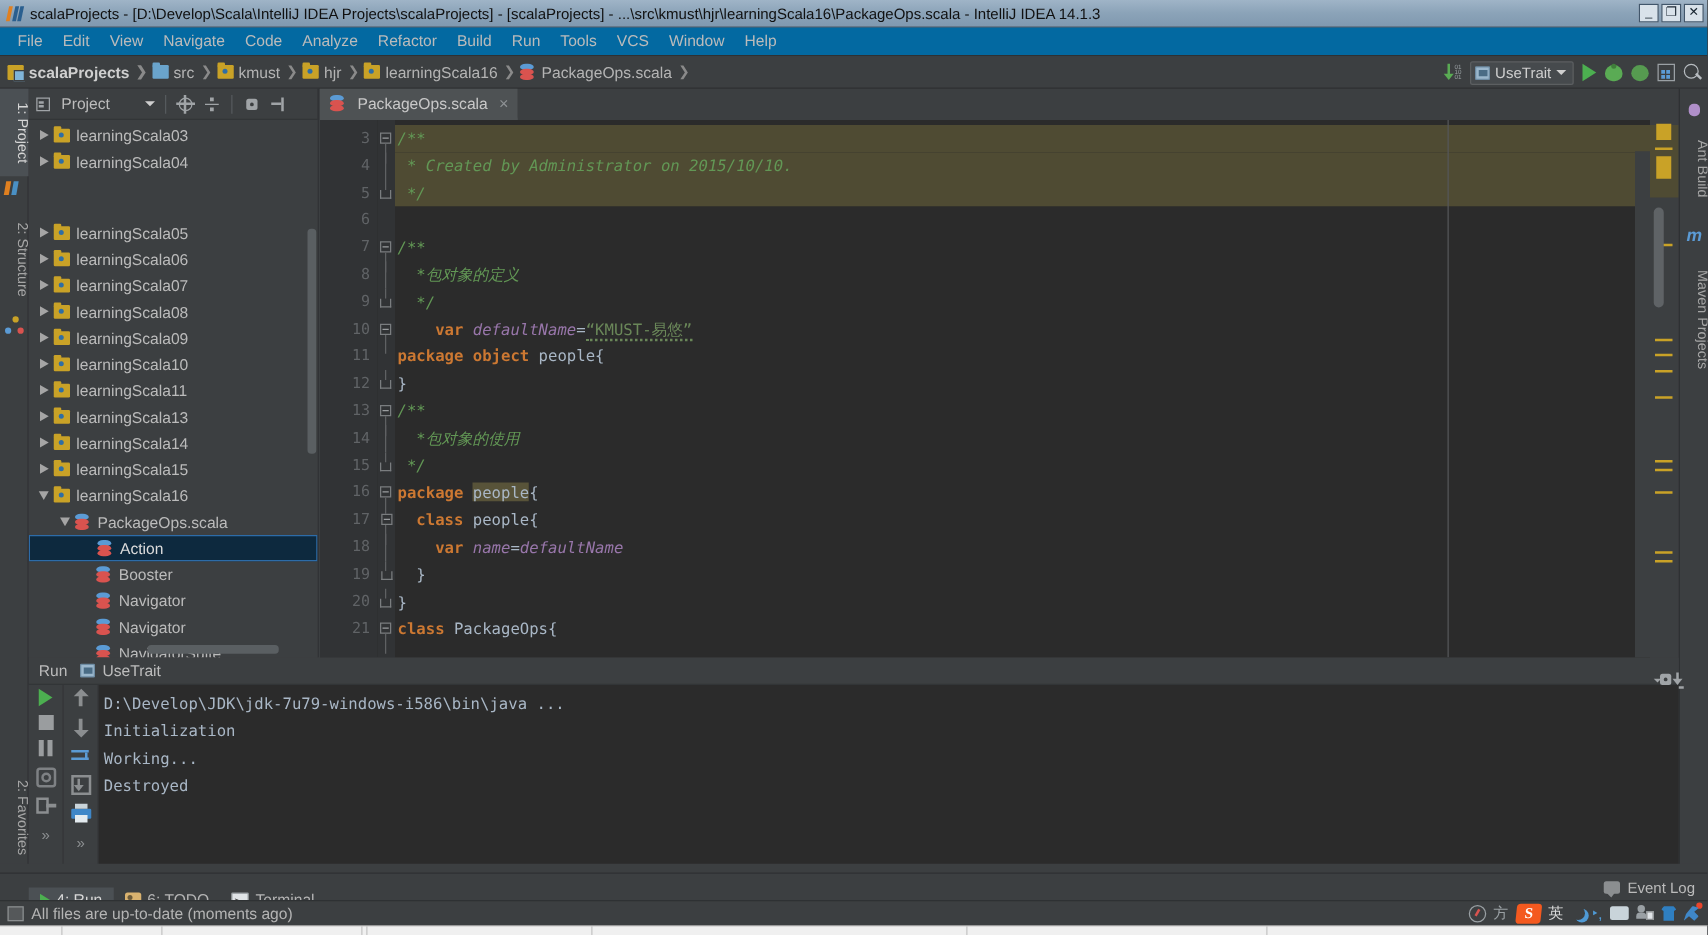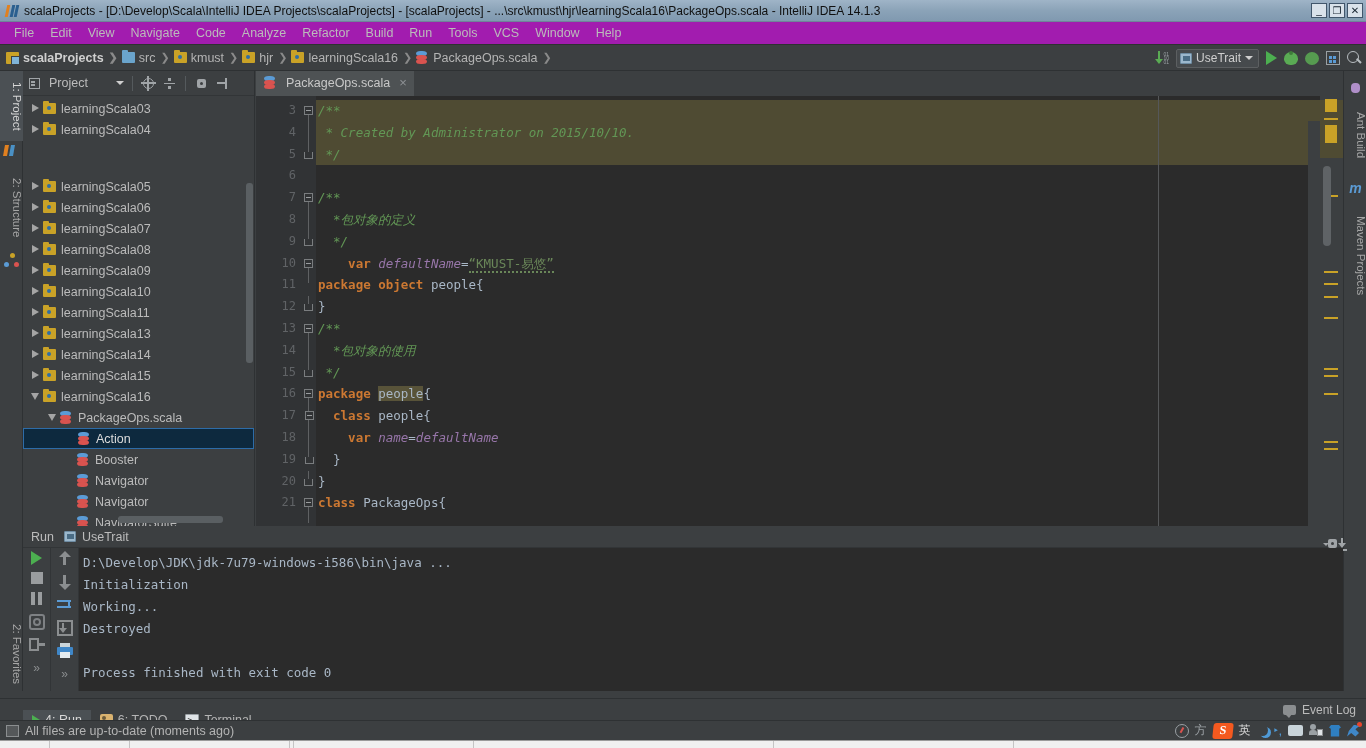--- a/index.html
+++ b/index.html
@@ -36,21 +36,21 @@
   .win-btn {
     width: 16px; height: 15px; background: #d9e2ea;
     border: 1px solid #41566b; color: #15222e;
     font-size: 10px; line-height: 13px; text-align: center;
     font-family: "Liberation Sans", sans-serif;
   }
 
   
   .menubar {
     position: absolute; top: 22px; left: 0; width: 1366px; height: 23px;
-    background: #a21caf; display: flex; align-items: center;
+    background: #0369a1; display: flex; align-items: center;
     padding-left: 6px; border-bottom: 1px solid #2e3133;
   }
   .menu-item {
     padding: 2px 8px; color: #bbbbbb; font-size: 12.5px;
     cursor: default; white-space: nowrap;
   }
 
   
   .navbar {
     position: absolute; top: 45px; left: 0; width: 1366px; height: 26px;
@@ -779,21 +779,20 @@
           <span style="position:absolute;left:3px;top:9px;width:10px;height:6px;background:#e4ebef;"></span>
         </div>
         <div class="rt-ico" style="color:#8b8e90;font-size:12px;text-align:center;line-height:16px;">»</div>
       </div>
       <div class="console" id="console">
           <div class="conline"><span class="cmd">D:\Develop\JDK\jdk-7u79-windows-i586\bin\java ...</span></div>
           <div class="conline">Initialization</div>
           <div class="conline">Working...</div>
           <div class="conline">Destroyed</div>
           <div class="conline"> </div>
-          <div class="conline">Process finished with exit code 0</div>
         </div>
     </div>
   </div>
 
   <div class="bottombar">
     <div class="btab sel">
       <span style="width:0;height:0;border-top:5px solid transparent;border-bottom:5px solid transparent;border-left:8px solid #4caf50;"></span>
       <span>4: Run</span>
     </div>
     <div class="btab">

